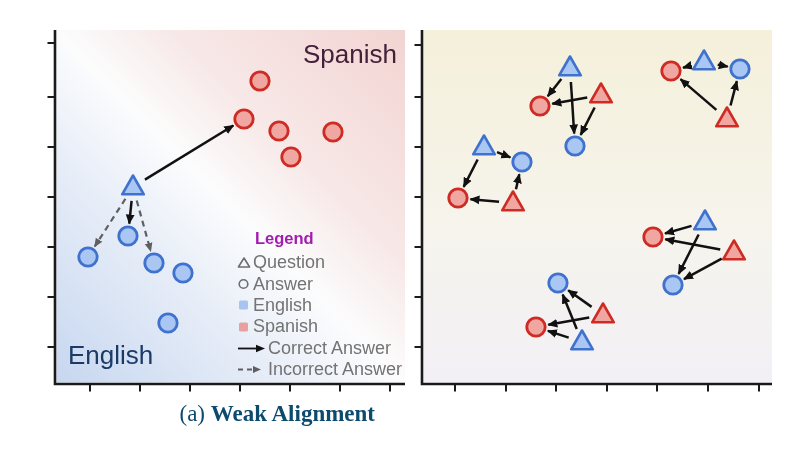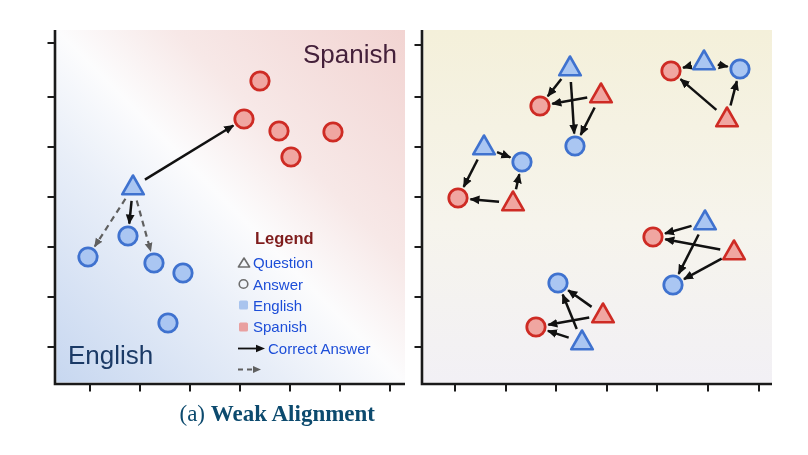--- a/index.html
+++ b/index.html
@@ -1,25 +1,25 @@
 <!DOCTYPE html>
 <html><head>
 <meta charset="utf-8">
 <style>
   html,body{margin:0;padding:0;background:#ffffff;}
   #stage{position:relative;width:808px;height:455px;background:#ffffff;overflow:hidden;
          font-family:"Liberation Sans",sans-serif;padding-left:48px;}
   #figure-svg{position:absolute;left:0;top:0;}
   .legend{position:absolute;left:237px;top:229px;width:170px;}
-  .legend-title{font-size:16.5px;font-weight:700;color:#7f1d1d;margin-left:18px;margin-bottom:4px;}
+  .legend-title{font-size:16.5px;font-weight:700;color:#a21caf;margin-left:18px;margin-bottom:4px;}
   .legend-row{display:flex;align-items:center;height:21.4px;}
   .li{display:inline-flex;align-items:center;justify-content:flex-start;flex:0 0 auto;}
   .li.sm{width:16px;}
   .li.wide{width:31px;}
-  .ll{font-size:15px;color:#1d4ed8;white-space:nowrap;}
+  .ll{font-size:18px;color:#737373;white-space:nowrap;}
   .caption{position:absolute;top:401px;width:335px;text-align:right;
            font-family:"Liberation Serif",serif;font-size:23px;color:#0c4a6e;}
   .cap-bold{font-weight:700;}
 </style>
 </head>
 <body>
 
 <div id="stage">
 
   <svg id="figure-svg" width="808" height="392" viewBox="0 0 808 392">
@@ -187,20 +187,21 @@
       <span class="ll">Correct Answer</span>
     </div>
 
     <div class="legend-row">
       <span class="li wide">
         <svg width="30" height="11">
             <line x1="1" y1="5.5" x2="17" y2="5.5" stroke="#5f5f5f" stroke-width="1.8" stroke-dasharray="5 4"></line>
             <path d="M16,2 L24,5.5 L16,9 Z" fill="#5f5f5f"></path>
           </svg>
       </span>
+      <span class="ll">Incorrect Answer</span>
     </div>
   </div>
 
   <div class="caption" style="left:40px">
     <span>(a)</span>
     <span class="cap-bold">Weak Alignment</span>
   </div>
 
 </div>
 

